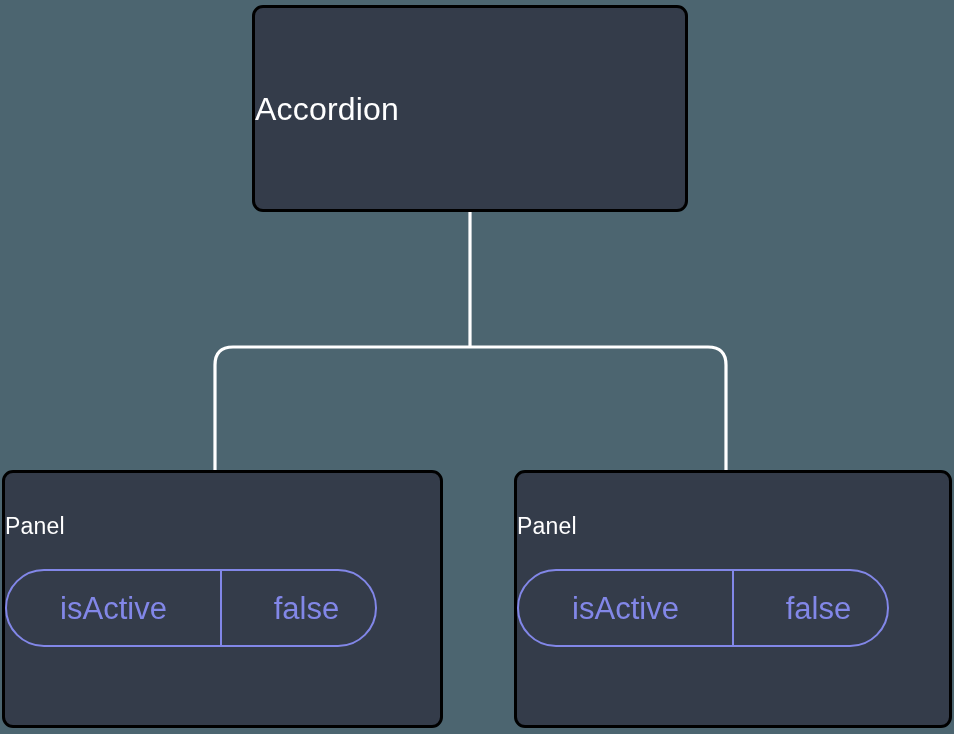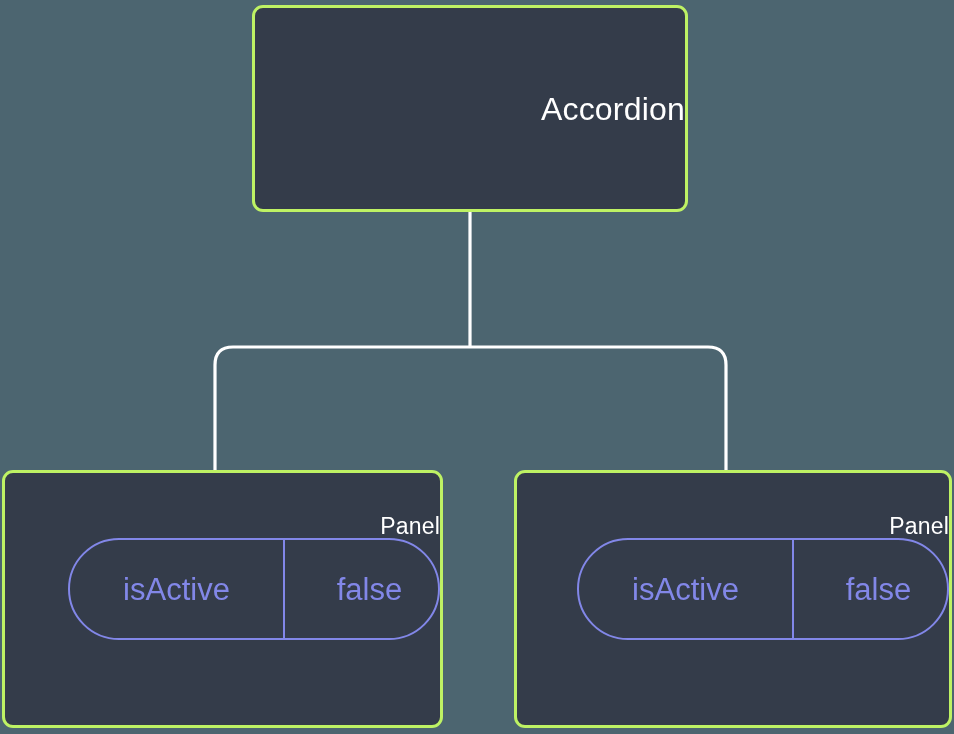--- a/index.html
+++ b/index.html
@@ -27,25 +27,25 @@
     width: 954px;
     height: 734px;
     pointer-events: none;
   }
 
   
   .node {
     position: absolute;
     box-sizing: border-box;
     background: #343c4a;
-    border: 3px solid #bef264;
+    border: 3px solid #000000;
     border-radius: 11px;
     display: flex;
     flex-direction: column;
-    align-items: flex-end;
+    align-items: flex-start;
   }
   .node-root {
     left: 252px;
     top: 5px;
     width: 436px;
     height: 207px;
     justify-content: center;
   }
   .node-child-left {
     left: 2px;
@@ -69,21 +69,22 @@
     letter-spacing: 0.2px;
     white-space: nowrap;
   }
   .node-child-left .node-title,
   .node-child-right .node-title {
     font-size: 23px;
   }
 
   
   .pill {
-    height: 102px;
+    margin-top: 31px;
+    height: 78px;
     box-sizing: border-box;
     border: 2px solid #8287e8;
     border-radius: 51px;
     display: flex;
     align-items: stretch;
     color: #8287e8;
   }
   .node-child-left .pill { width: 372px; }
   .node-child-right .pill { width: 372px; }
 

